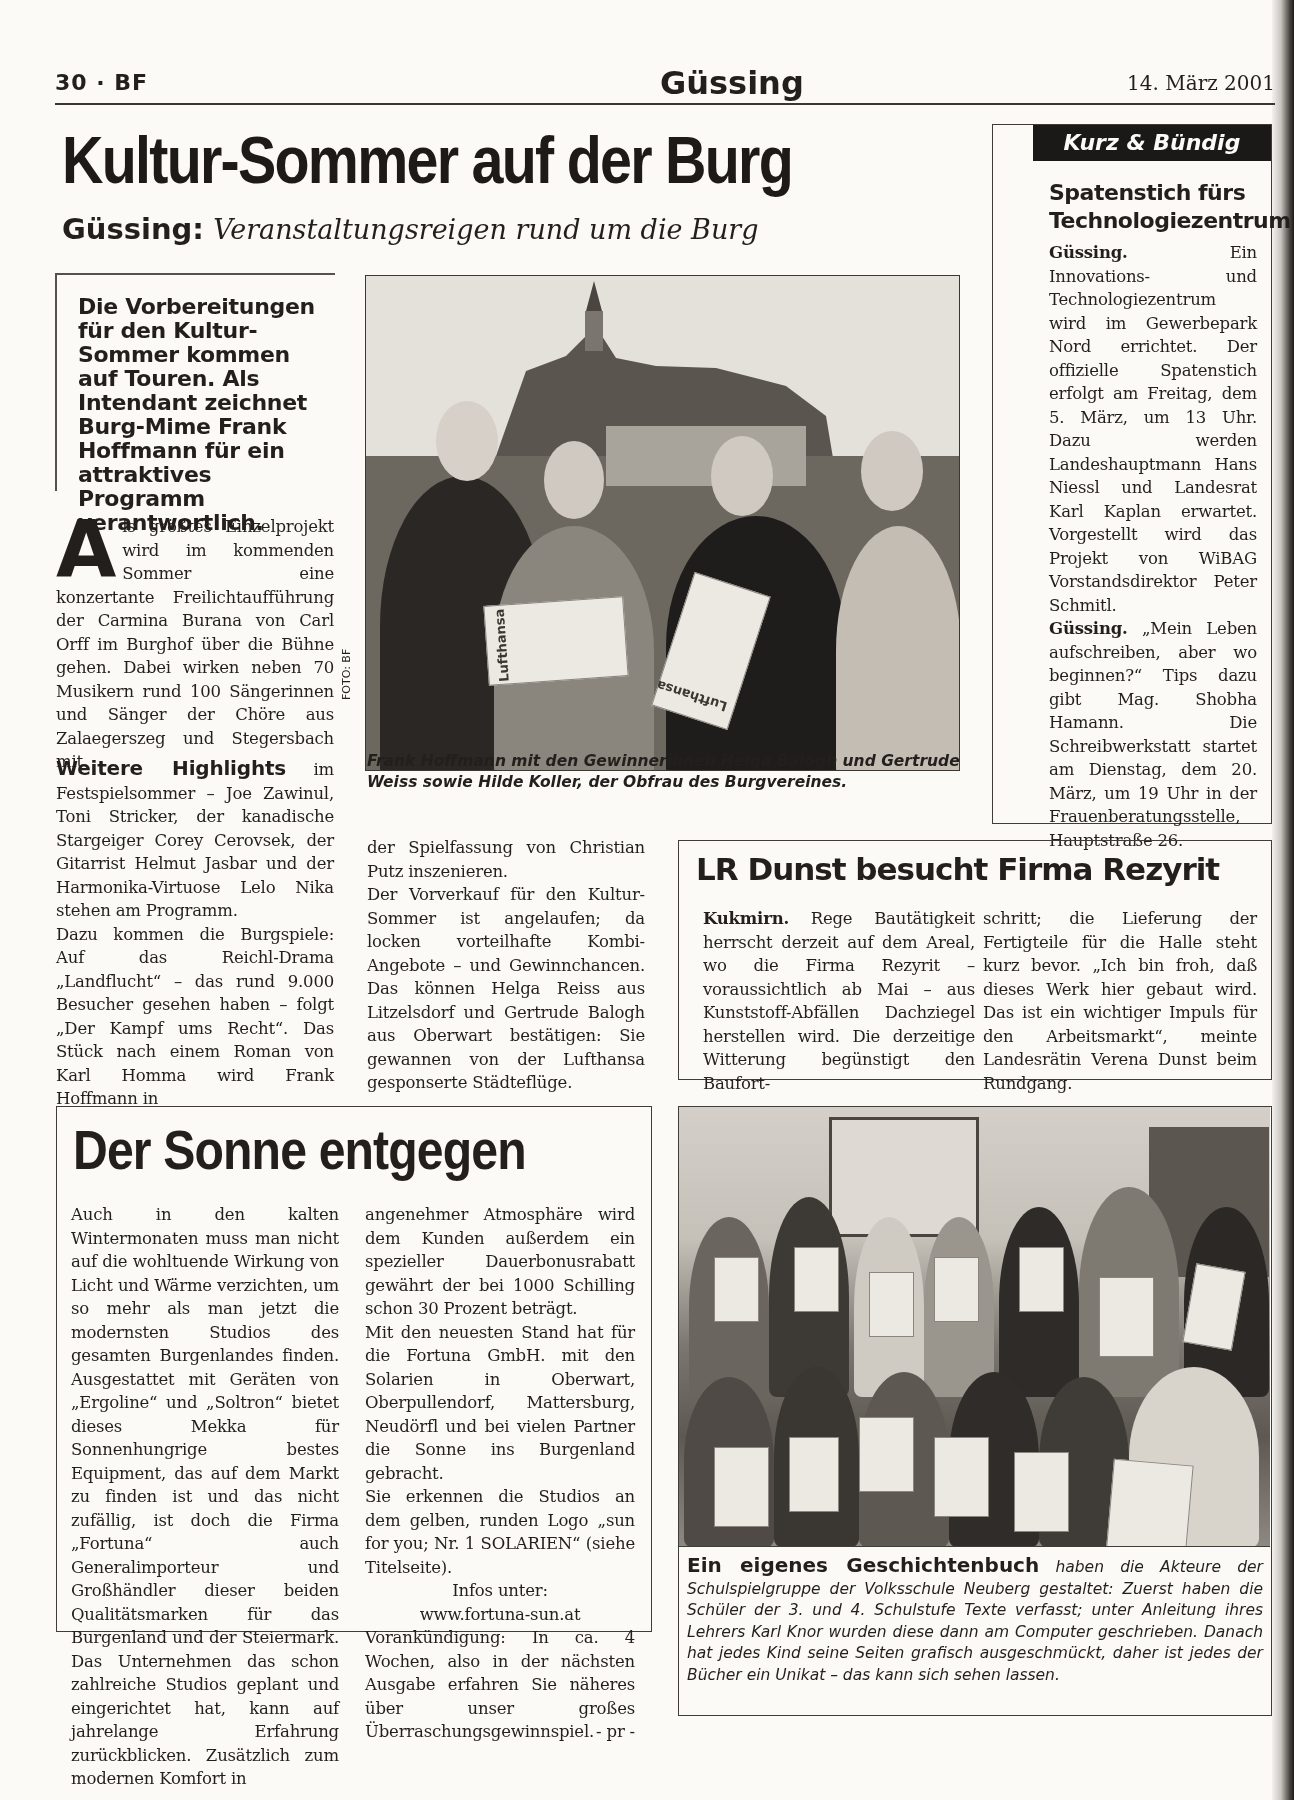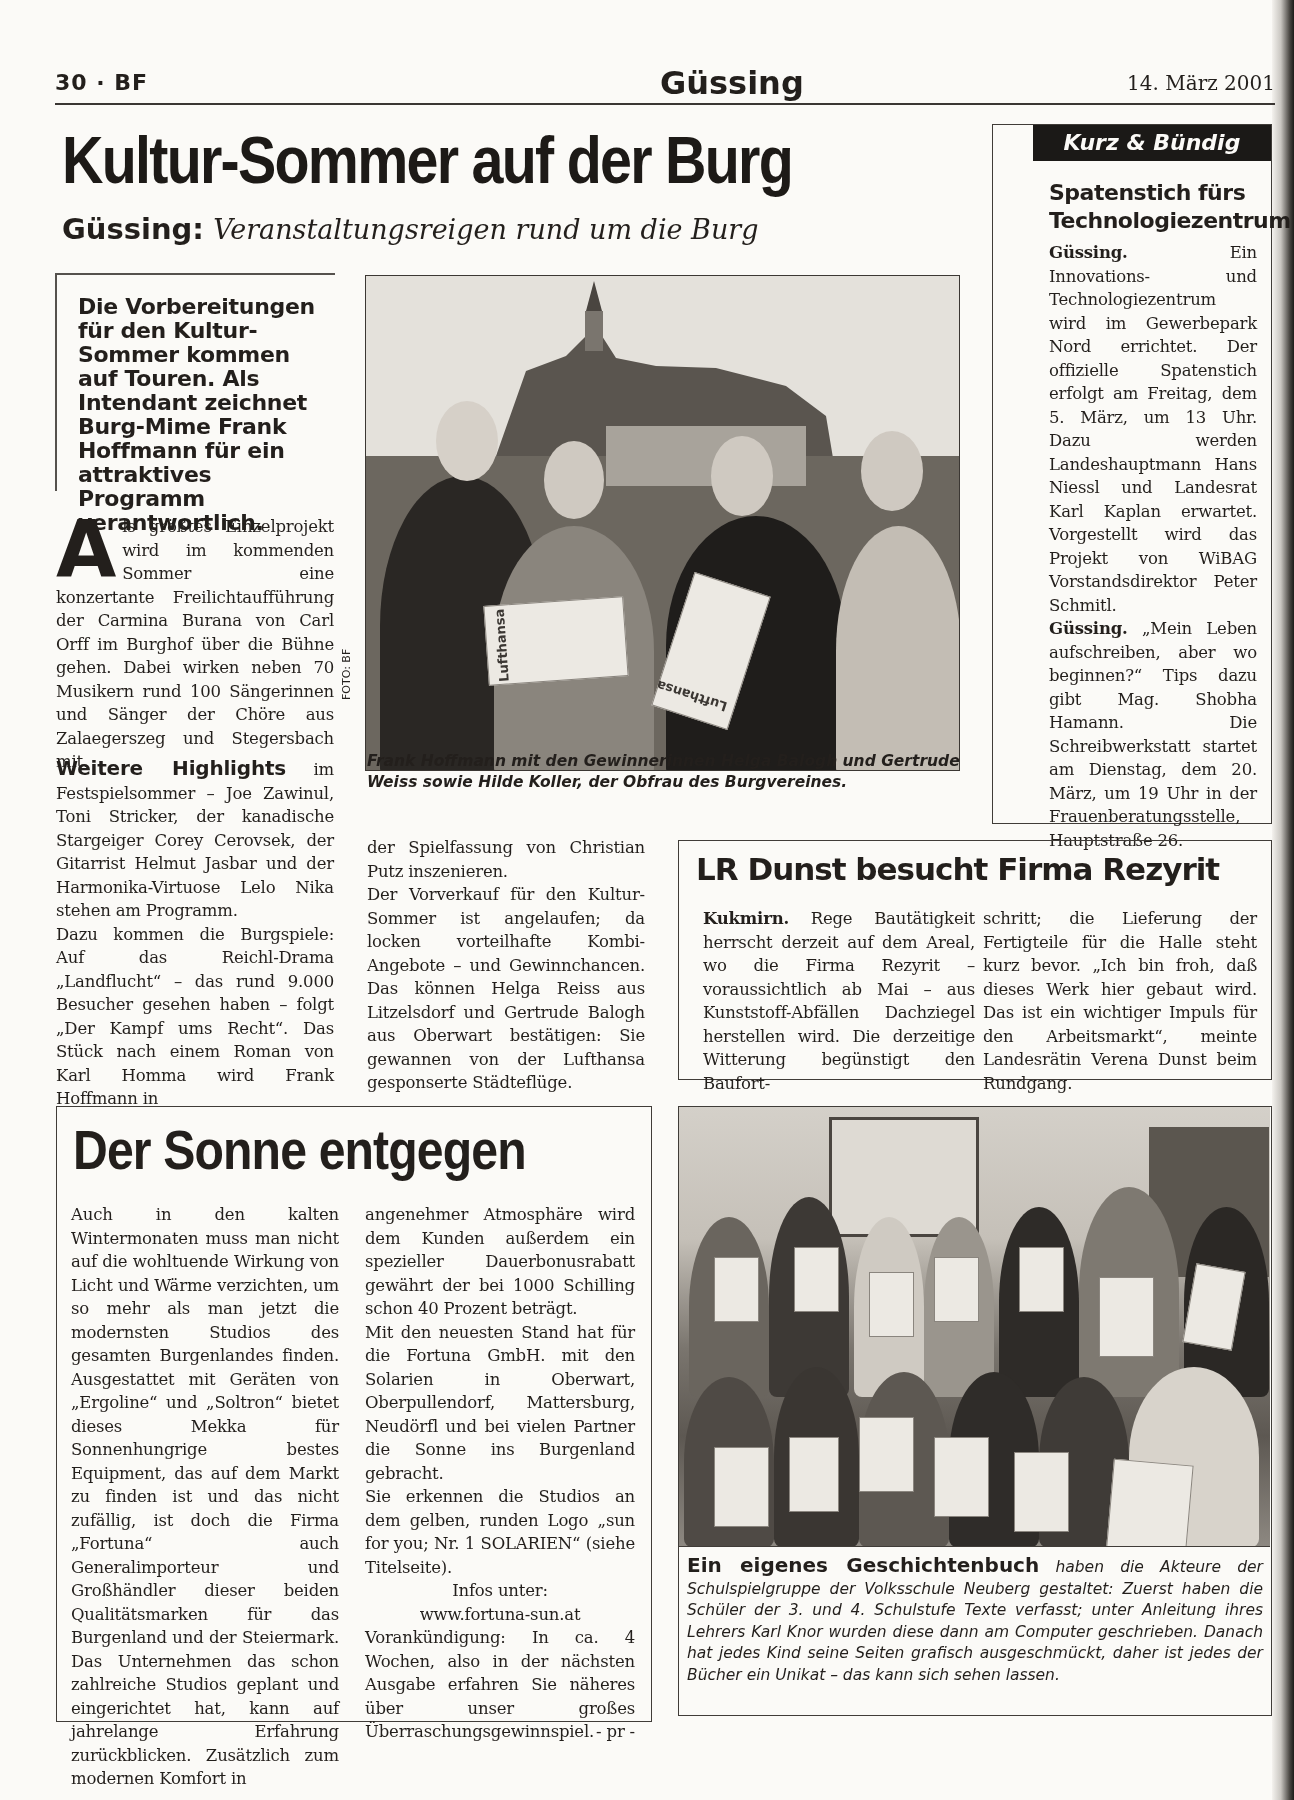--- a/index.html
+++ b/index.html
@@ -48,21 +48,21 @@
     .kb-item p { font-family: "DejaVu Serif", serif; font-size: 16.5px; line-height: 23.5px; text-align: justify; letter-spacing: -0.2px; }
     .kb-item p b { font-weight: bold; }
 
     
     .lr { position: absolute; left: 678px; top: 840px; width: 594px; height: 240px; border: 1.5px solid #403c38; }
     .lr h2 { position: absolute; left: 17px; top: 10px; font-family: "DejaVu Sans", sans-serif; font-weight: bold; font-size: 31px; letter-spacing: -1px; white-space: nowrap; }
     .lr .c1 { position: absolute; left: 24px; top: 66px; width: 272px; }
     .lr .c2 { position: absolute; left: 304px; top: 66px; width: 274px; }
 
     
-    .sonne { position: absolute; left: 56px; top: 1106px; width: 596px; height: 616px; border: 1.5px solid #403c38; }
+    .sonne { position: absolute; left: 56px; top: 1106px; width: 596px; height: 526px; border: 1.5px solid #403c38; }
     .sonne h2 { position: absolute; left: 16px; top: 10px; font-family: "Liberation Sans", sans-serif; font-weight: bold; font-size: 56px; letter-spacing: -1px; transform: scaleX(0.86); transform-origin: left top; white-space: nowrap; }
     .sonne .c1 { position: absolute; left: 14px; top: 96px; width: 268px; }
     .sonne .c2 { position: absolute; left: 308px; top: 96px; width: 270px; }
     .center { text-align: center; display: block; }
     .sig { float: right; }
 
     
     .photo2box { position: absolute; left: 678px; top: 1106px; width: 594px; height: 610px; border: 1.5px solid #403c38; }
     .photo2 { position: absolute; left: 0; top: 0; width: 591px; height: 440px; border-bottom: 1.5px solid #403c38; overflow: hidden;
       background: linear-gradient(180deg, #d4d0c9 0%, #c5c0b8 30%, #7a756e 55%, #5d5852 75%, #8d8881 100%); }
@@ -156,21 +156,21 @@
   <div class="c1 col-text">
     <b>Kukmirn.</b><span> Rege Bautätigkeit herrscht derzeit auf dem Areal, wo die Firma Rezyrit – voraussichtlich ab Mai – aus Kunststoff-Abfällen Dachziegel herstellen wird. Die derzeitige Witterung begünstigt den Baufort-</span>
   </div>
   <div class="c2 col-text">schritt; die Lieferung der Fertigteile für die Halle steht kurz bevor. „Ich bin froh, daß dieses Werk hier gebaut wird. Das ist ein wichtiger Impuls für den Arbeitsmarkt“, meinte Landesrätin Verena Dunst beim Rundgang.</div>
 </div>
 
 <div class="sonne">
   <h2>Der Sonne entgegen</h2>
   <div class="c1 col-text">Auch in den kalten Wintermonaten muss man nicht auf die wohltuende Wirkung von Licht und Wärme verzichten, um so mehr als man jetzt die modernsten Studios des gesamten Burgenlandes finden. Ausgestattet mit Geräten von „Ergoline“ und „Soltron“ bietet dieses Mekka für Sonnenhungrige bestes Equipment, das auf dem Markt zu finden ist und das nicht zufällig, ist doch die Firma „Fortuna“ auch Generalimporteur und Großhändler dieser beiden Qualitätsmarken für das Burgenland und der Steiermark. Das Unternehmen das schon zahlreiche Studios geplant und eingerichtet hat, kann auf jahrelange Erfahrung zurückblicken. Zusätzlich zum modernen Komfort in</div>
   <div class="c2 col-text">
-    <p>angenehmer Atmosphäre wird dem Kunden außerdem ein spezieller Dauerbonusrabatt gewährt der bei 1000 Schilling schon 40 Prozent beträgt.</p>
+    <p>angenehmer Atmosphäre wird dem Kunden außerdem ein spezieller Dauerbonusrabatt gewährt der bei 1000 Schilling schon 30 Prozent beträgt.</p>
     <p>Mit den neuesten Stand hat für die Fortuna GmbH. mit den Solarien in Oberwart, Oberpullendorf, Mattersburg, Neudörfl und bei vielen Partner die Sonne ins Burgenland gebracht.</p>
     <p>Sie erkennen die Studios an dem gelben, runden Logo „sun for you; Nr. 1 SOLARIEN“ (siehe Titelseite).</p>
     <span class="center">Infos unter:</span>
     <span class="center">www.fortuna-sun.at</span>
     <p><span>Vorankündigung: In ca. 4 Wochen, also in der nächsten Ausgabe erfahren Sie näheres über unser großes Überraschungsgewinnspiel.</span><span class="sig">- pr -</span></p>
   </div>
 </div>
 
 <div class="photo2box">
   <div class="photo2">

